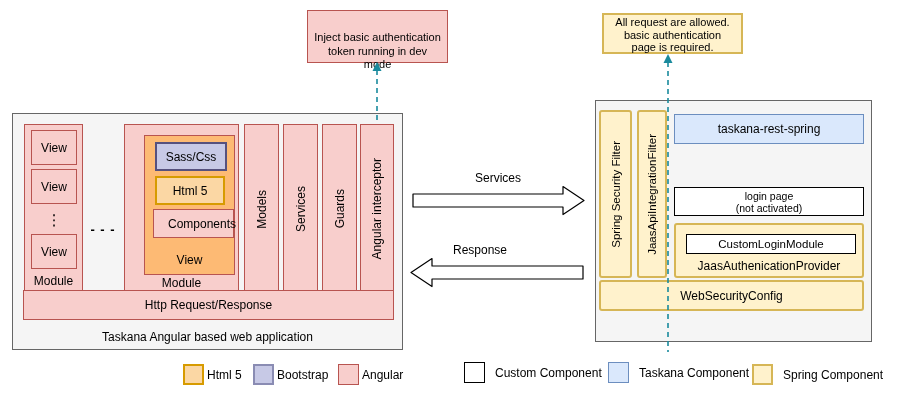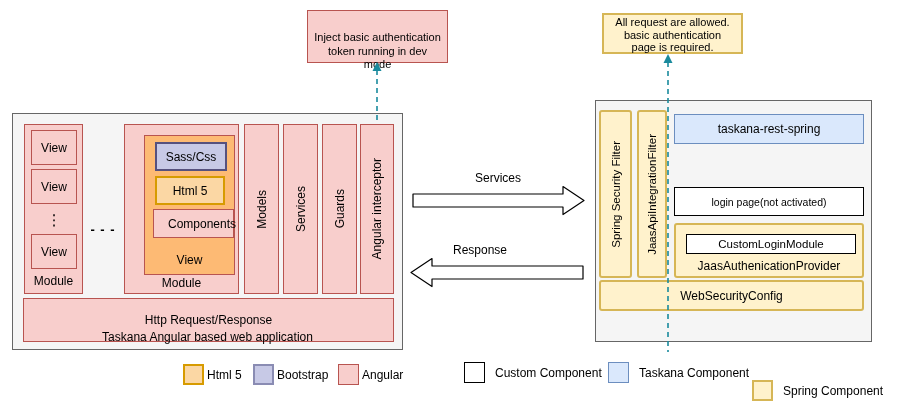--- a/index.html
+++ b/index.html
@@ -98,37 +98,37 @@
     <div class="abs angular-box vwrap" style="left:270px; top:10px; width:35px; height:170px;">
       <span class="vtext">Services</span>
     </div>
     <div class="abs angular-box vwrap" style="left:309px; top:10px; width:35px; height:170px;">
       <span class="vtext">Guards</span>
     </div>
     <div class="abs angular-box vwrap" style="left:347px; top:10px; width:34px; height:170px;">
       <span class="vtext">Angular interceptor</span>
     </div>
 
-    <div class="abs angular-box center-text fs12" style="left:10px; top:184px; width:371px; height:44px;">Http Request/Response</div>
+    <div class="abs angular-box center-text fs12" style="left:10px; top:176px; width:371px; height:30px;">Http Request/Response</div>
 
     <div class="bottom-label">Taskana Angular based web application</div>
   </div>
 
   <div class="abs container-box z1" style="left:595px; top:100px; width:277px; height:242px;">
 
     <div class="abs spring-box vwrap" style="left:3px; top:9px; width:33px; height:168px;">
       <span class="vtext" style="font-size:11.5px;">Spring Security Filter</span>
     </div>
     <div class="abs spring-box vwrap" style="left:41px; top:9px; width:30px; height:168px;">
       <span class="vtext" style="font-size:11.5px;">JaasApiIntegrationFilter</span>
     </div>
 
     <div class="abs taskana-box center-text fs12" style="left:78px; top:13px; width:190px; height:30px;text-align:right;">taskana-rest-spring</div>
 
-    <div class="abs custom-box center-text" style="left:78px; top:86px; width:190px; height:29px; font-size:10.5px; line-height:12px; flex-direction:row;">
+    <div class="abs custom-box center-text" style="left:78px; top:86px; width:190px; height:29px; font-size:10.5px; line-height:12px; flex-direction:column;">
       <span>login page</span>
       <span>(not activated)</span>
     </div>
 
     <div class="abs spring-box center-text fs12" style="left:3px; top:179px; width:265px; height:31px;">WebSecurityConfig</div>
 
     <div class="abs spring-box" style="left:78px; top:122px; width:190px; height:55px;">
       <div class="abs custom-box center-text" style="left:10px; top:9px; width:170px; height:20px; font-size:11.5px;">CustomLoginModule</div>
       <div class="abs fs12" style="left:0; right:0; top:34px; text-align:center;">JaasAuthenicationProvider</div>
     </div>
@@ -148,18 +148,18 @@
     <span>Angular</span>
   </div>
   <div class="legend-item gap-lg" style="left:464px; top:362px;">
     <span class="swatch custom-box"></span>
     <span>Custom Component</span>
   </div>
   <div class="legend-item gap-lg" style="left:608px; top:362px;">
     <span class="swatch taskana-box"></span>
     <span>Taskana Component</span>
   </div>
-  <div class="legend-item gap-lg" style="left:752px; top:380px;">
+  <div class="legend-item gap-lg" style="left:752px; top:364px;">
     <span class="swatch spring-box" style="border-radius:0;"></span>
     <span>Spring Component</span>
   </div>
 
 </div>
 
 </body></html>

